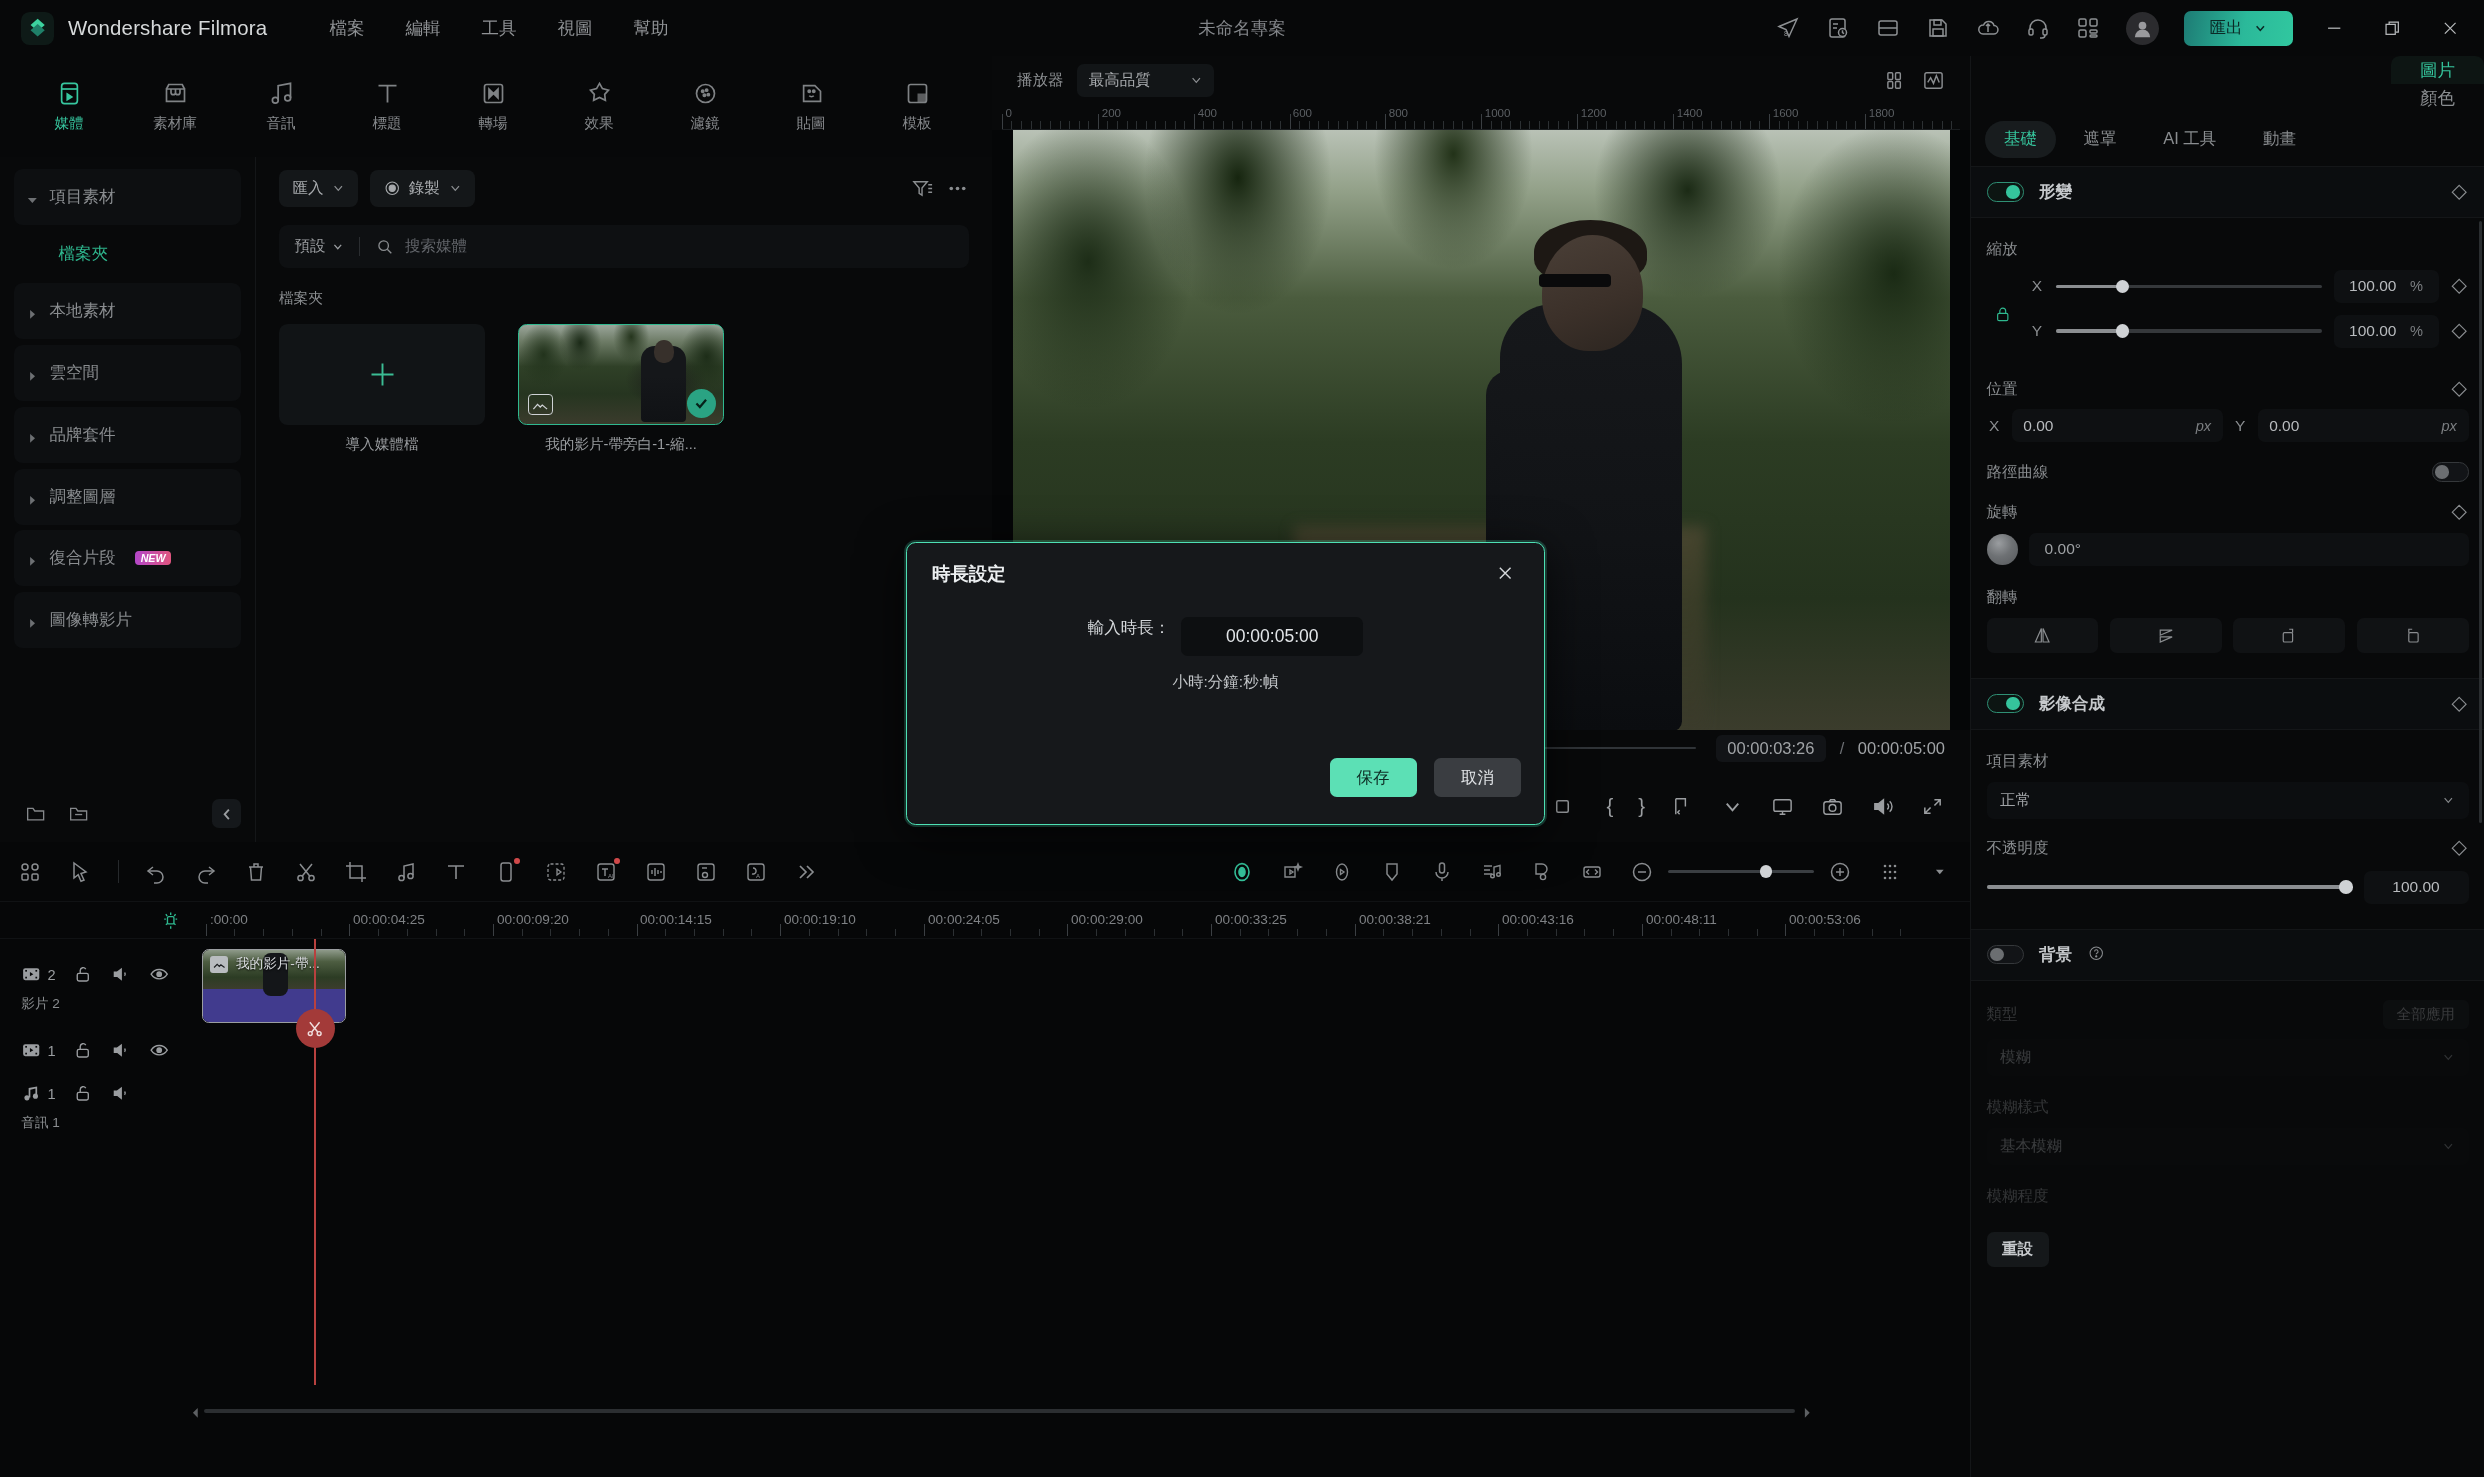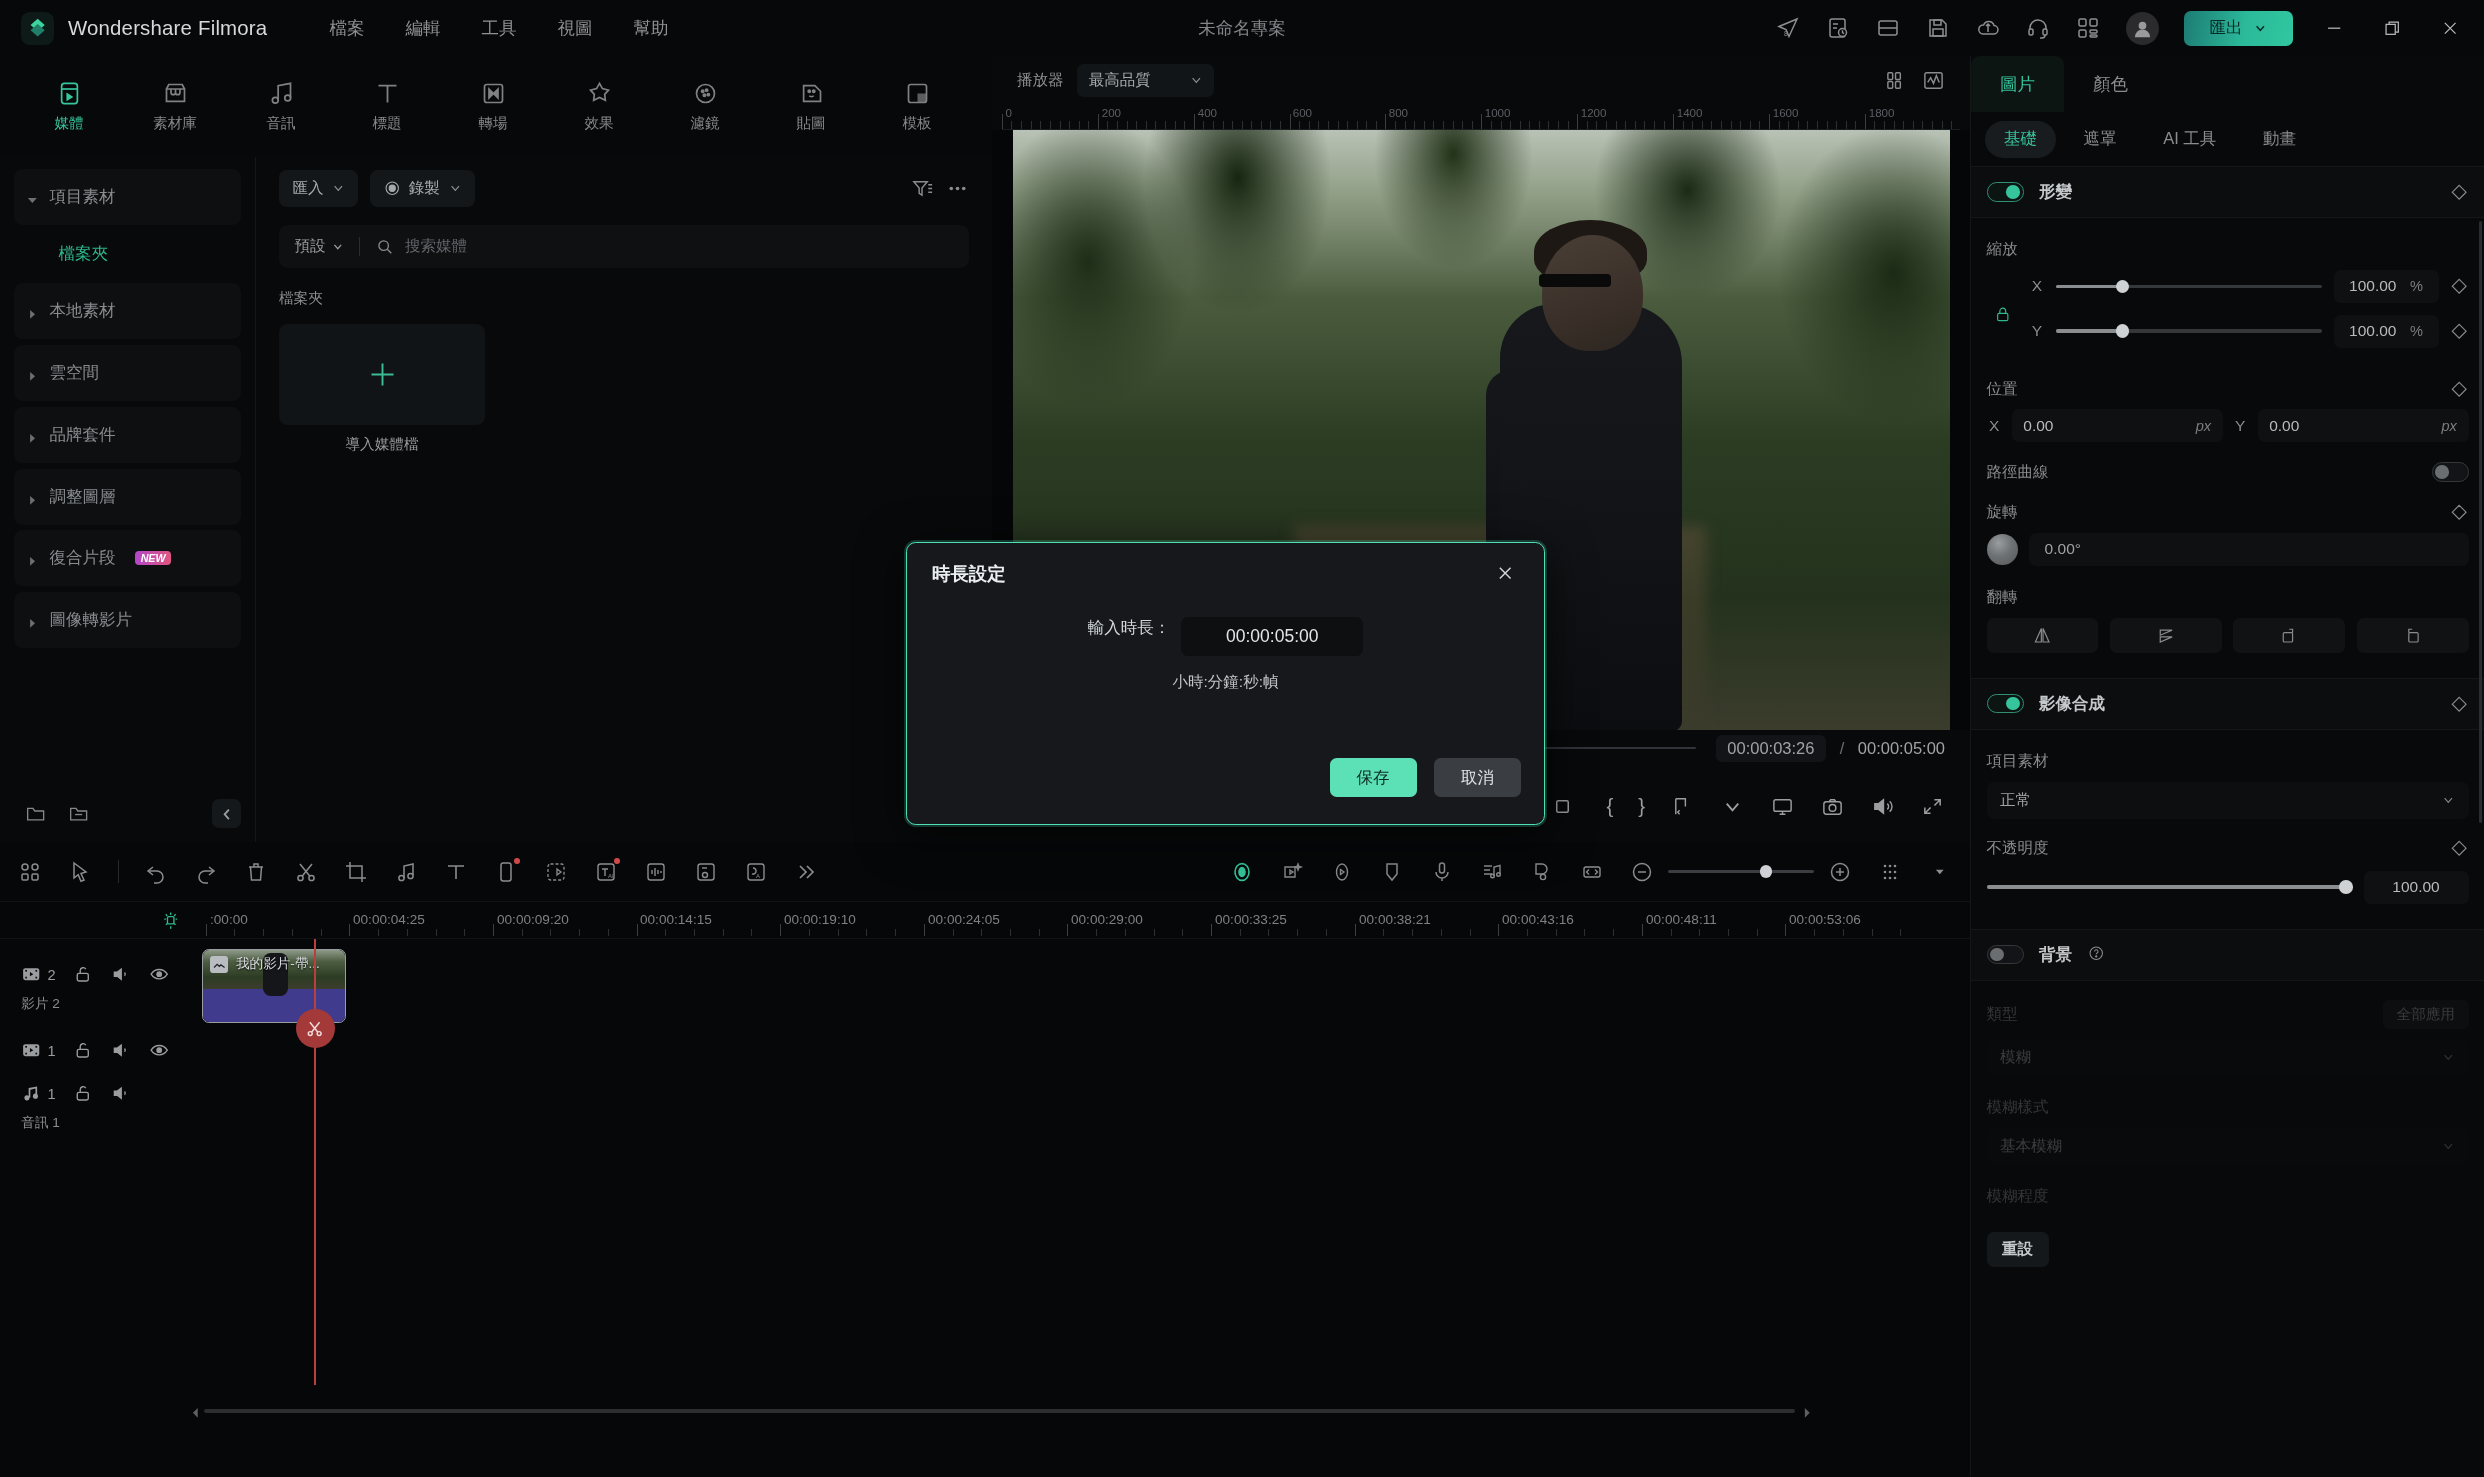--- a/index.html
+++ b/index.html
@@ -262,21 +262,21 @@
   }
   .pv-right .pi { width: 25px; height: 25px; color: #9b9ea1; display: flex; align-items: center; justify-content: center; cursor: pointer; }
   .pv-right .pi svg { width: 23px; height: 23px; }
   .brace { font-size: 20.4px; color: #9b9ea1; cursor: pointer; }
 
   
   .rightpanel {
     position: absolute; left: 1970px; top: 56px; width: 514px; height: 1422px;
     background: #08090a; border-left: 1px solid #141618; overflow: hidden;
   }
-  .rp-tabs { height: 56px; display: flex; align-items: flex-end; }
+  .rp-tabs { height: 56px; display: flex; align-items: flex-end; flex-direction: column; }
   .rp-tab {
     height: 56px; display: flex; align-items: center; justify-content: center;
     padding: 0 29px; font-size: 17.5px; color: #8a8d90; cursor: pointer;
   }
   .rp-tab.active { color: #35c49c; background: #0d1513; border-radius: 8.7px 8.7px 0 0; }
   .rp-subtabs { height: 54px; display: flex; align-items: center; padding: 0 13.6px; gap: 7.8px; }
   .rp-subtab {
     height: 37px; border-radius: 18.4px; display: flex; align-items: center;
     padding: 0 19.4px; font-size: 16.5px; color: #8a8d90; cursor: pointer;
   }
@@ -736,20 +736,38 @@
     </div>
     <div class="folder-label">檔案夾</div>
     <div class="grid">
       <div class="cell">
         <div class="thumb-empty">
           <svg class="plus" viewBox="0 0 24 24" stroke="currentColor" stroke-width="1.4">
               <path d="M12 4v16M4 12h16"></path>
             </svg>
         </div>
         <div class="cell-name">導入媒體檔</div>
+      </div>
+      <div class="cell">
+        <div class="thumb-img">
+          <div class="trees"></div>
+          <div class="person"></div>
+          <div class="head"></div>
+          <div class="img-badge">
+            <svg viewBox="0 0 24 18" fill="none" stroke="currentColor" stroke-width="1.8">
+                <path d="M2 16l6-7 4 4 3-3 7 6"></path>
+              </svg>
+          </div>
+          <div class="check">
+            <svg viewBox="0 0 24 24" fill="none" stroke="currentColor" stroke-width="3.2">
+                <path d="M5 12.5l5 5L19 7"></path>
+              </svg>
+          </div>
+        </div>
+        <div class="cell-name">我的影片-帶旁白-1-縮...</div>
       </div>
     </div>
   </div>
 
   <div class="player">
     <div class="player-head">
       <span class="lb">播放器</span>
       <div class="qual">
         <span>最高品質</span>
         <svg class="chev" viewBox="0 0 24 24" fill="none" stroke="currentColor" stroke-width="2.2">

